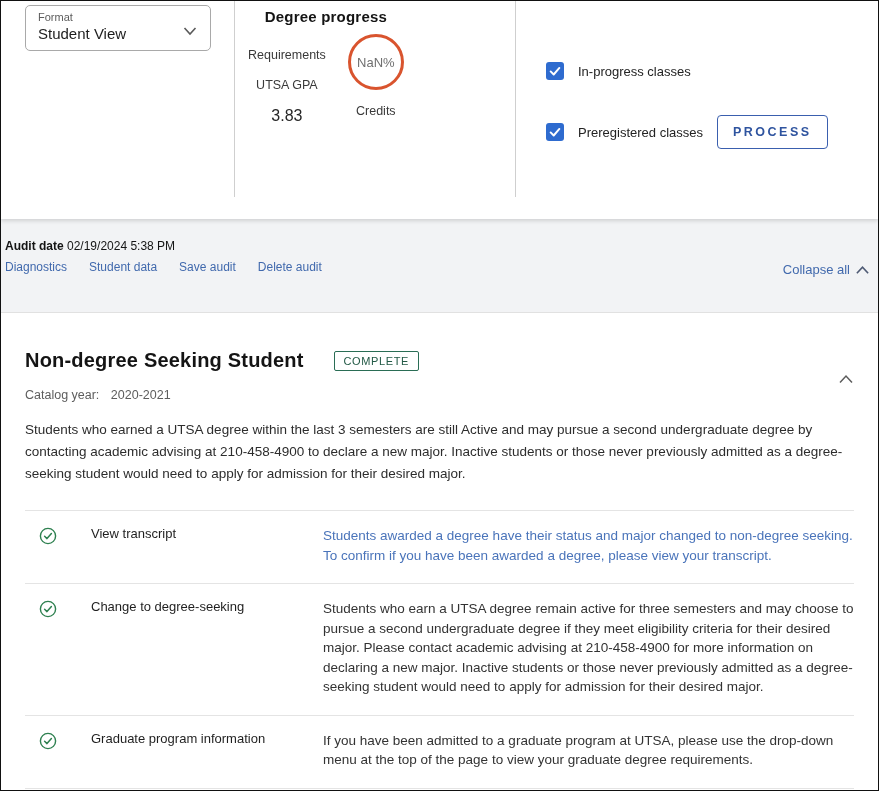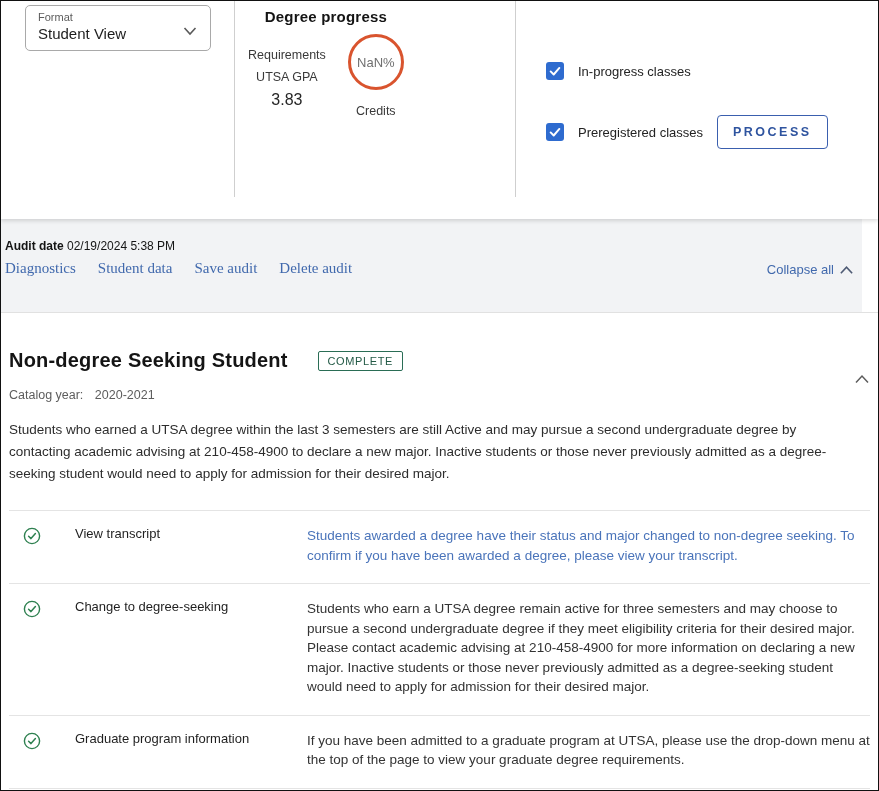--- a/index.html
+++ b/index.html
@@ -32,46 +32,46 @@
   .format-value{font-size:15px;color:#1d1d1d;line-height:20px;}
   .format-select .chev{position:absolute;right:12px;top:17px;}
 
   .degree-progress{position:absolute;left:247px;top:7px;}
   .dp-title{font-size:15px;font-weight:bold;color:#141414;letter-spacing:.2px;text-align:center;}
   .dp-grid{display:grid;grid-template-columns:auto auto;column-gap:22px;justify-content:start;margin-top:9px;}
   .dp-col{display:flex;flex-direction:column;align-items:center;}
   .ring{width:56px;height:56px;border:3px solid var(--ring-orange);border-radius:50%;
     display:flex;align-items:center;justify-content:center;font-size:13px;color:#6f6f6f;}
   .ring-label{margin-top:14px;font-size:12.5px;color:#3a3a3a;}
-  .gpa-label{margin-top:8px;font-size:12.5px;color:#3a3a3a;}
-  .gpa-value{margin-top:7px;font-size:16px;color:#262626;}
+  .gpa-label{margin-top:16px;font-size:12.5px;color:#3a3a3a;}
+  .gpa-value{margin-top:15px;font-size:16px;color:#262626;}
 
   .options{position:absolute;left:545px;top:0;margin-top:33px;}
   .opt-row{display:flex;align-items:center;height:18px;}
   .opt-row.r1{margin-top:28px;}
   .opt-row.r2{margin-top:43px;}
   .checkbox{width:18px;height:18px;background:var(--checkbox-blue);border-radius:3px;
     display:flex;align-items:center;justify-content:center;cursor:pointer;flex:none;}
   .opt-label{margin-left:14px;font-size:13px;color:#232323;}
   .process-btn{margin-left:14px;background:#fff;border:1px solid #3a5fae;color:var(--process-blue);
     font-family:"Liberation Sans",sans-serif;font-size:12.5px;font-weight:bold;letter-spacing:2.5px;
     padding:9px 15px;border-radius:4px;cursor:pointer;}
 
   
-  .audit-band{position:absolute;top:218px;left:0;right:16px;height:93px;background:#f2f3f5;}
+  .audit-band{position:absolute;top:218px;left:0;right:0;height:93px;background:#f2f3f5;}
   .audit-date{position:absolute;left:4px;top:20px;font-size:12px;color:#141414;}
   .audit-date b{font-weight:bold;}
   .audit-links{position:absolute;left:4px;top:41px;display:flex;gap:22px;}
-  .audit-links a{font-size:15px;color:var(--link-blue);text-decoration:none;cursor:pointer;font-family:Liberation Serif, serif;}
+  .audit-links a{font-size:12px;color:var(--link-blue);text-decoration:none;cursor:pointer;}
   .collapse-all{position:absolute;right:8px;top:43px;display:flex;align-items:center;gap:5px;
     color:var(--link-blue);font-size:13px;cursor:pointer;}
 
   
   .card{position:absolute;top:311px;left:0;right:0;bottom:0;background:#fff;
-    border-top:1px solid #e1e1e1;padding:0 8px;}
+    border-top:1px solid #e1e1e1;padding:0 24px;}
   .card-header{margin-top:36px;display:flex;align-items:center;position:relative;}
   .card-title{font-size:20px;font-weight:bold;color:#141414;letter-spacing:.2px;}
   .status-badge{margin-left:30px;border:1px solid var(--badge-green);color:#235a46;background:#fff;
     font-size:11px;letter-spacing:.6px;padding:3px 9px;border-radius:2px;}
   .section-collapse{position:absolute;right:0;top:22px;cursor:pointer;}
   .catalog{margin-top:16px;font-size:12.5px;color:#5d5d5d;}
   .catalog .val{margin-left:8px;}
   .description{margin-top:17px;font-size:13.5px;line-height:22px;color:#2d2d2d;max-width:836px;}
 
   .req-table{margin-top:25px;}

